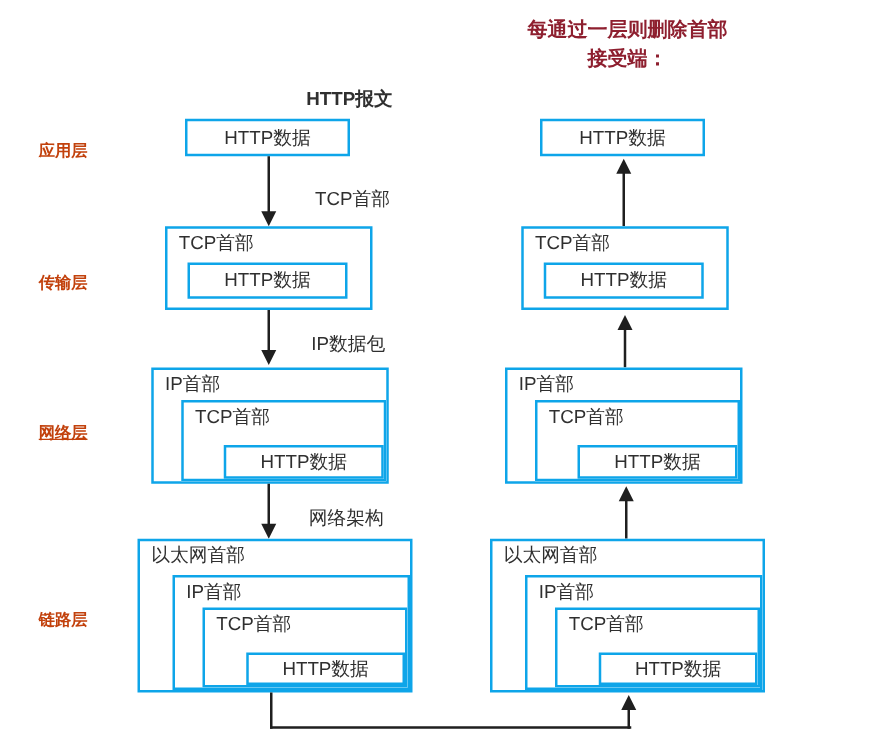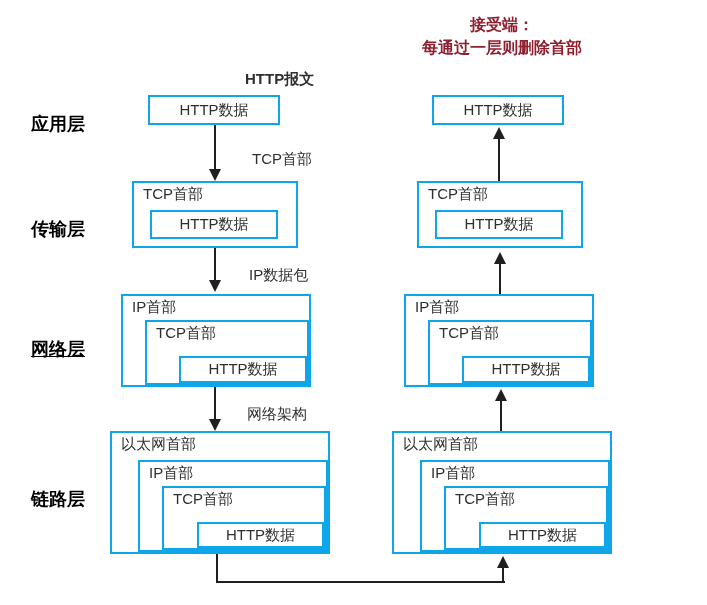--- a/index.html
+++ b/index.html
@@ -12,22 +12,22 @@
   
   .hdr {
     position:absolute; width:200px; text-align:center;
     color:#8e1f2f; font-weight:bold; font-size:16px; line-height:23px;
     white-space:nowrap;
   }
   .hdr-sender { left:104px; top:13px; }
   .hdr-receiver { left:402px; top:13px; }
   
   .layer-label {
-    position:absolute; left:31px; color:#000000; font-weight:bold;
-    font-size:18px; white-space:nowrap;
+    position:absolute; left:31px; color:#c2410c; font-weight:bold;
+    font-size:13px; white-space:nowrap;
   }
   
   .side-label {
     position:absolute; font-size:15px; color:#2f2f2f; white-space:nowrap;
   }
   
   .box {
     position:absolute; box-sizing:border-box;
     border:2px solid #0ea5e9; background:#ffffff;
   }
@@ -50,22 +50,22 @@
   .ah-up   { border-bottom:12px solid #1f1f1f; }
 </style>
 </head>
 <body>
 
 <div class="canvas">
 
   <div class="hdr hdr-sender">
   </div>
   <div class="hdr hdr-receiver">
+    <div>每通过一层则删除首部</div>
     <div>接受端：</div>
-    <div>每通过一层则删除首部</div>
   </div>
 
   <div class="layer-label" style="top:112px;">应用层</div>
   <div class="layer-label" style="top:217px;">传输层</div>
   <div class="layer-label" style="top:337px;text-decoration:underline;">网络层</div>
   <div class="layer-label" style="top:487px;">链路层</div>
 
   <div class="side-label" style="left:245px;top:70px;font-weight:bold;">HTTP报文</div>
   <div class="side-label" style="left:252px;top:150px;">TCP首部</div>
   <div class="side-label" style="left:249px;top:266px;">IP数据包</div>

